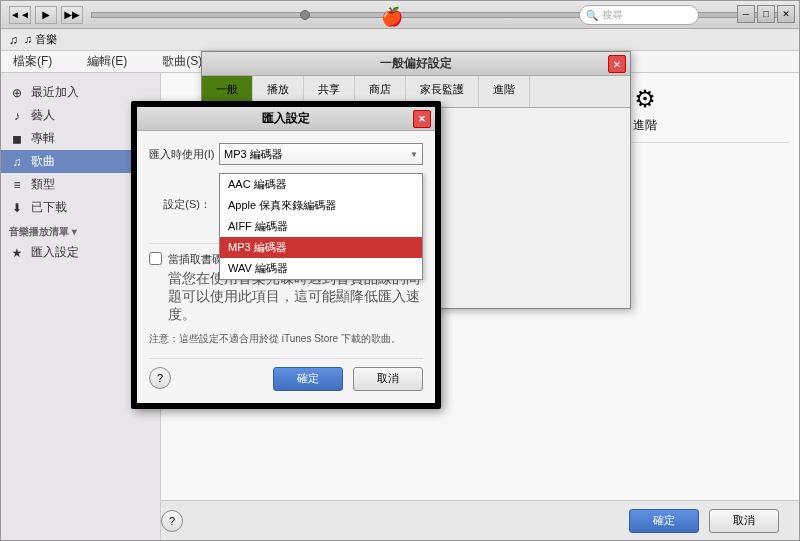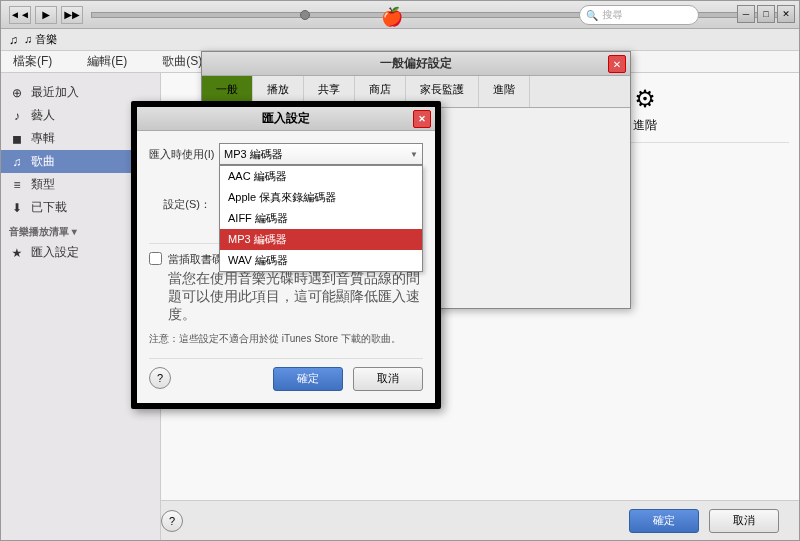--- a/index.html
+++ b/index.html
@@ -148,21 +148,21 @@
       display: flex;
       align-items: center;
       padding: 0 4px;
       cursor: pointer;
       position: relative;
     }
     .dropdown-arrow { position: absolute; right: 4px; font-size: 8px; color: #666; }
     .dropdown-text { font-size: 11px; }
     .dropdown-list {
       position: absolute;
-      top: 22px; left: 0; right: 0;
+      top: 30px; left: 0; right: 0;
       background: white;
       border: 1px solid #888;
       z-index: 30;
       box-shadow: 2px 2px 4px rgba(0,0,0,0.2);
     }
     .dropdown-option { padding: 3px 8px; font-size: 11px; cursor: pointer; }
     .dropdown-option.selected { background: #cc3333; color: white; }
 
     .import-desc { font-size: 10px; color: #555; margin: 6px 0; padding-left: 4px; line-height: 1.4; }
 

